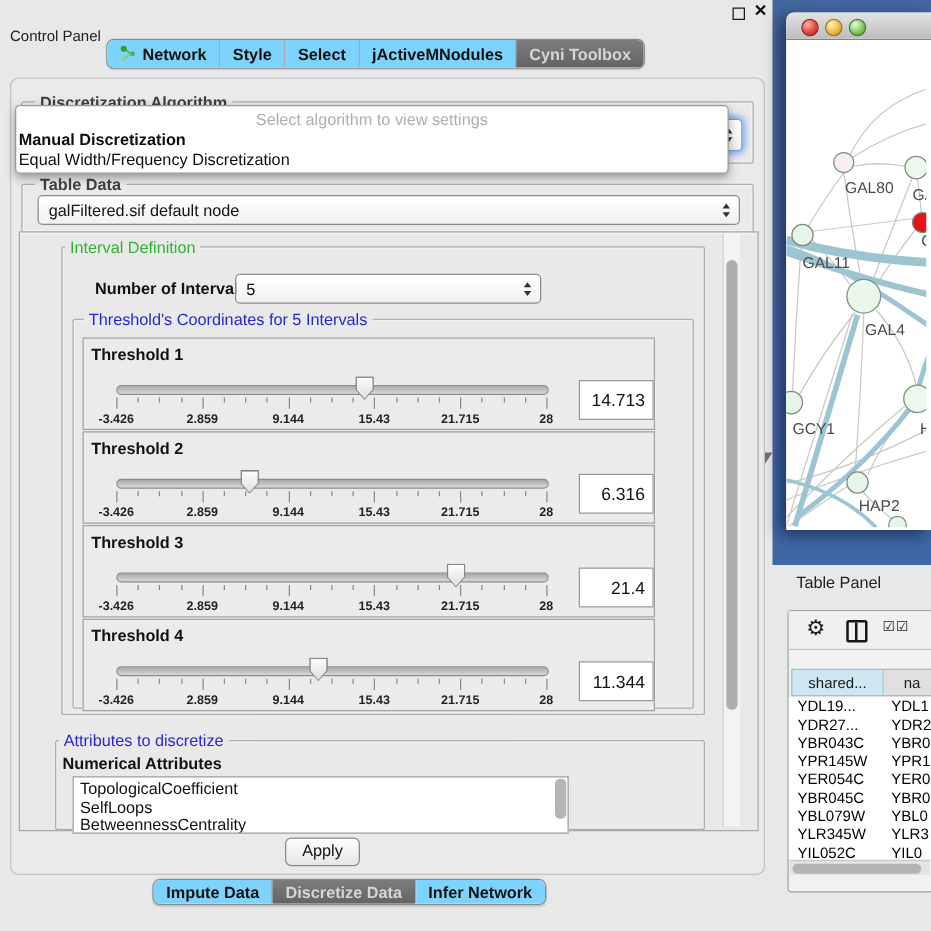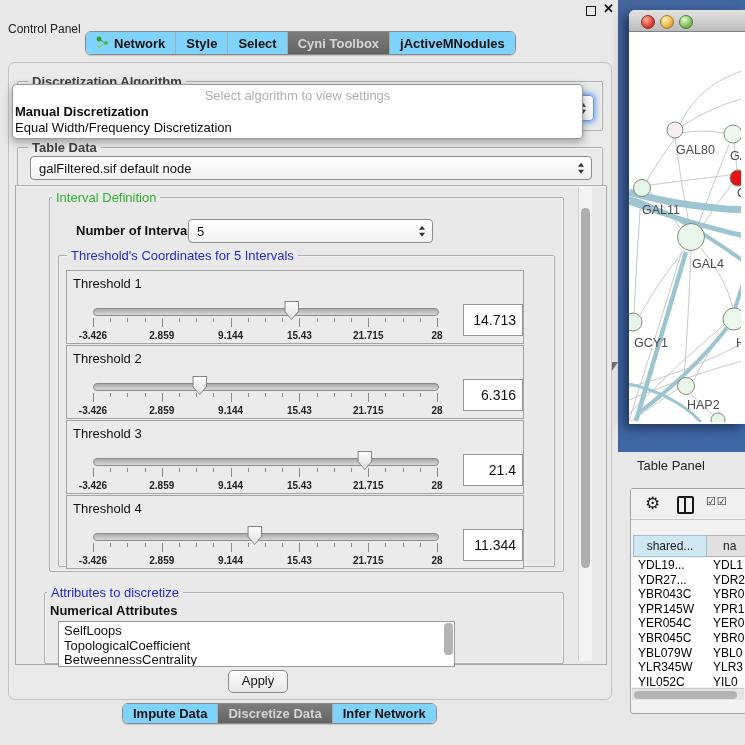--- a/index.html
+++ b/index.html
@@ -34,21 +34,21 @@
           border-top:4.5px solid #333;}
   .combo.focused{border-color:#6f9bdf;box-shadow:0 0 5px 2px rgba(95,150,250,.8);}
   .settings-panel{left:6px;top:122px;width:590px;height:478px;background:#e9e9e9;
                   border:1px solid #a9a9a9;box-shadow:inset 0 1px 0 #f7f7f7;}
   .ig{background:#e9e9e9;}
   .ig>.glabel{background:#e9e9e9;color:#2db52d;}
   .tg>.glabel{background:#e9e9e9;color:#2727d2;}
   .bold{font-weight:bold;}
   .threshold-panel{position:absolute;left:7px;width:456px;height:72px;background:#ebebeb;
                    border:1px solid #a3a3a3;}
-  .th-title{position:absolute;left:6px;top:5px;font-size:13px;font-weight:normal;color:#111;}
+  .th-title{position:absolute;left:6px;top:5px;font-size:13px;font-weight:bold;color:#111;}
   .track-zone{position:absolute;left:26px;top:29px;width:344px;height:42px;}
   .track{position:absolute;left:0;top:8px;width:100%;height:6px;border:1px solid #8b8b8b;
          border-radius:4px;background:linear-gradient(#a9a9a9,#d8d8d8);}
   .ticks{position:absolute;left:0;top:18px;width:100%;height:11px;}
   .tick{position:absolute;top:0;width:1px;height:4px;background:#8a8a8a;}
   .tick.major{height:9px;}
   .tick-labels{position:absolute;left:0;top:30px;width:100%;height:12px;}
   .tick-label{position:absolute;top:0;transform:translateX(-50%);font-size:10px;font-weight:bold;color:#222;white-space:nowrap;}
   .thumb{position:absolute;top:1px;width:15px;height:19px;transform:translateX(-50%);
          clip-path:polygon(0 0,100% 0,100% 55%,50% 100%,0 55%);background:#82828a;}
@@ -122,25 +122,25 @@
       <circle cx="10" cy="7" r="2" fill="#55b055"></circle>
     </svg>
     <span>Network</span>
   </div>
   <div class="seg">
       <span>Style</span>
     </div>
   <div class="seg">
       <span>Select</span>
     </div>
+  <div class="seg">
+      <span>jActiveMNodules</span>
+    </div>
   <div class="seg sel">
       <span>Cyni Toolbox</span>
-    </div>
-  <div class="seg">
-      <span>jActiveMNodules</span>
     </div>
 </div>
 
 <div class="abs outer-panel">
 
   <div class="group" style="left:8px;top:18px;width:584px;height:48px;">
     <div class="glabel bold">Discretization Algorithm</div>
     <div class="combo focused" style="left:10px;top:13px;width:566px;height:26px;">
       <div class="arrows">
           <div class="arr-up"></div>
@@ -344,22 +344,22 @@
           <div class="value-box">11.344</div>
         </div>
       </div>
     </div>
 
     <div class="group tg" style="left:28px;top:406px;width:518px;height:70px;background:#e9e9e9;">
       <div class="glabel" style="color:#2727d2;left:2px;">Attributes to discretize</div>
       <div class="abs bold" style="left:5px;top:10px;font-size:13px;color:#111;">Numerical Attributes</div>
       <div class="list-box" style="left:13px;top:28px;width:395px;height:44px;">
         <div class="list-inner" style="padding-top:2px;">
+            <div class="list-item">TopologicalCoefficient</div>
             <div class="list-item">SelfLoops</div>
-            <div class="list-item">TopologicalCoefficient</div>
             <div class="list-item">BetweennessCentrality</div>
           </div>
         <div class="list-scroll"></div>
       </div>
     </div>
 
     <div class="vscroll">
       <div class="vthumb"></div>
     </div>
   </div>

